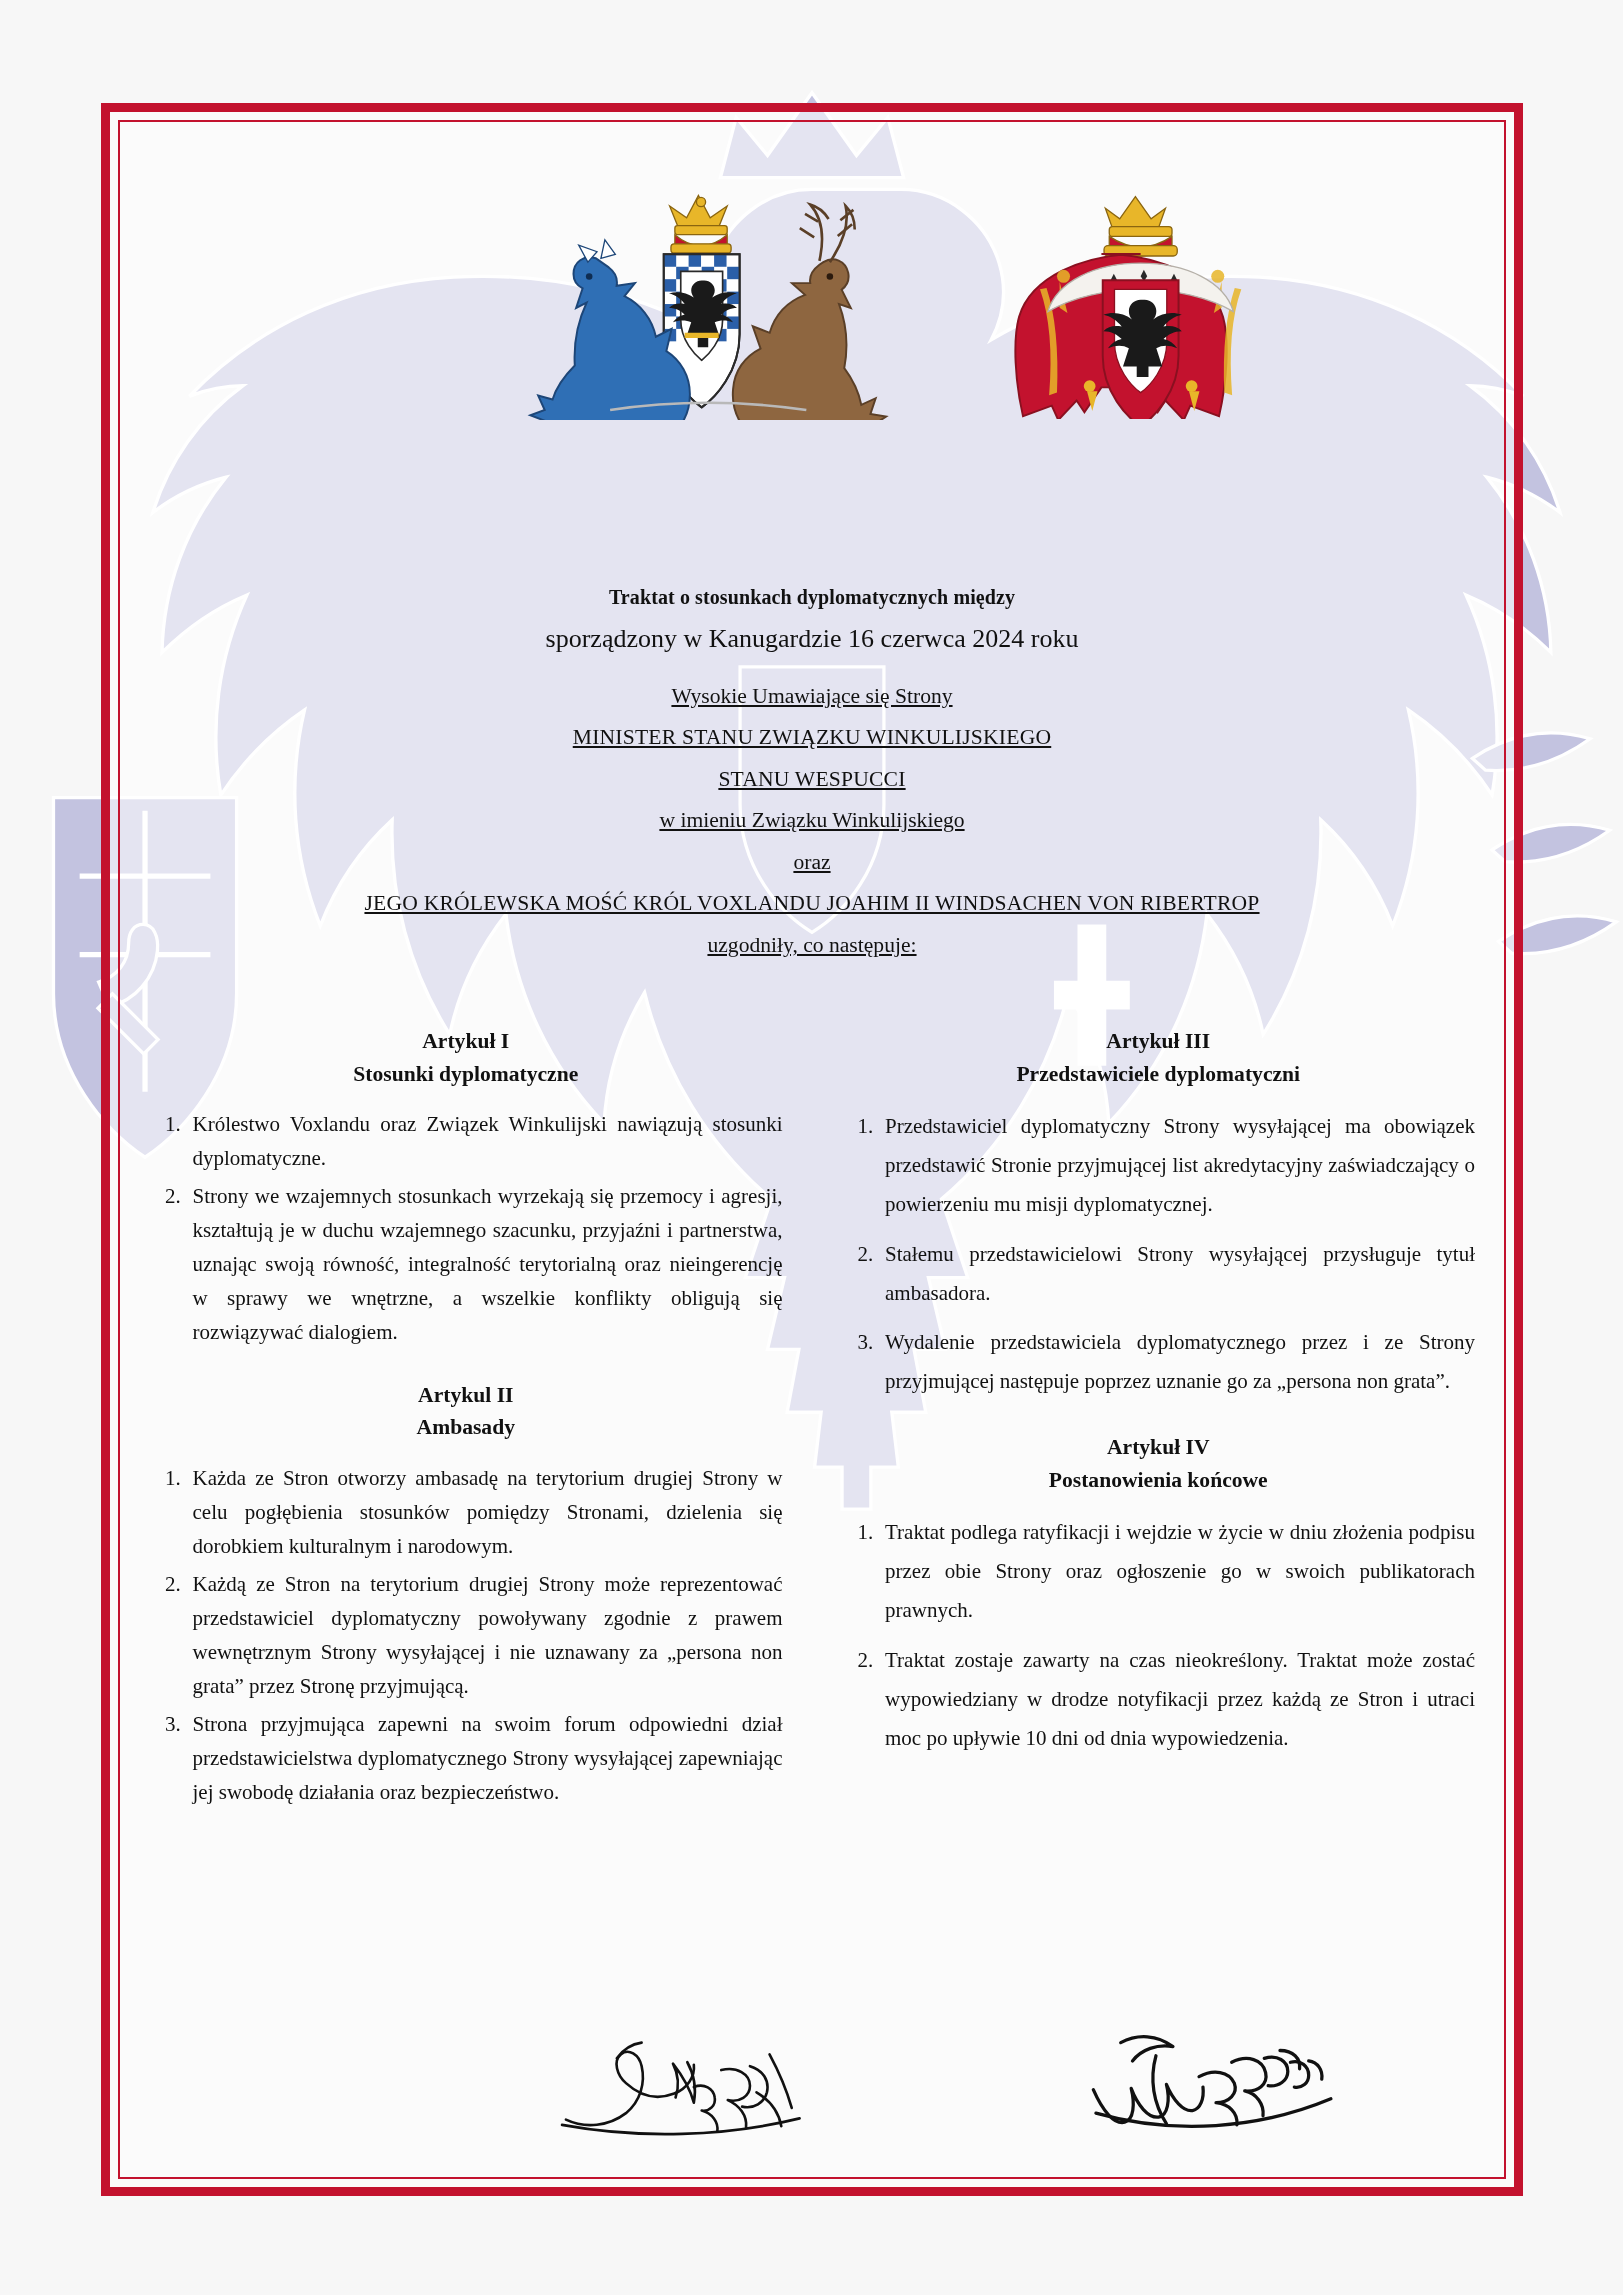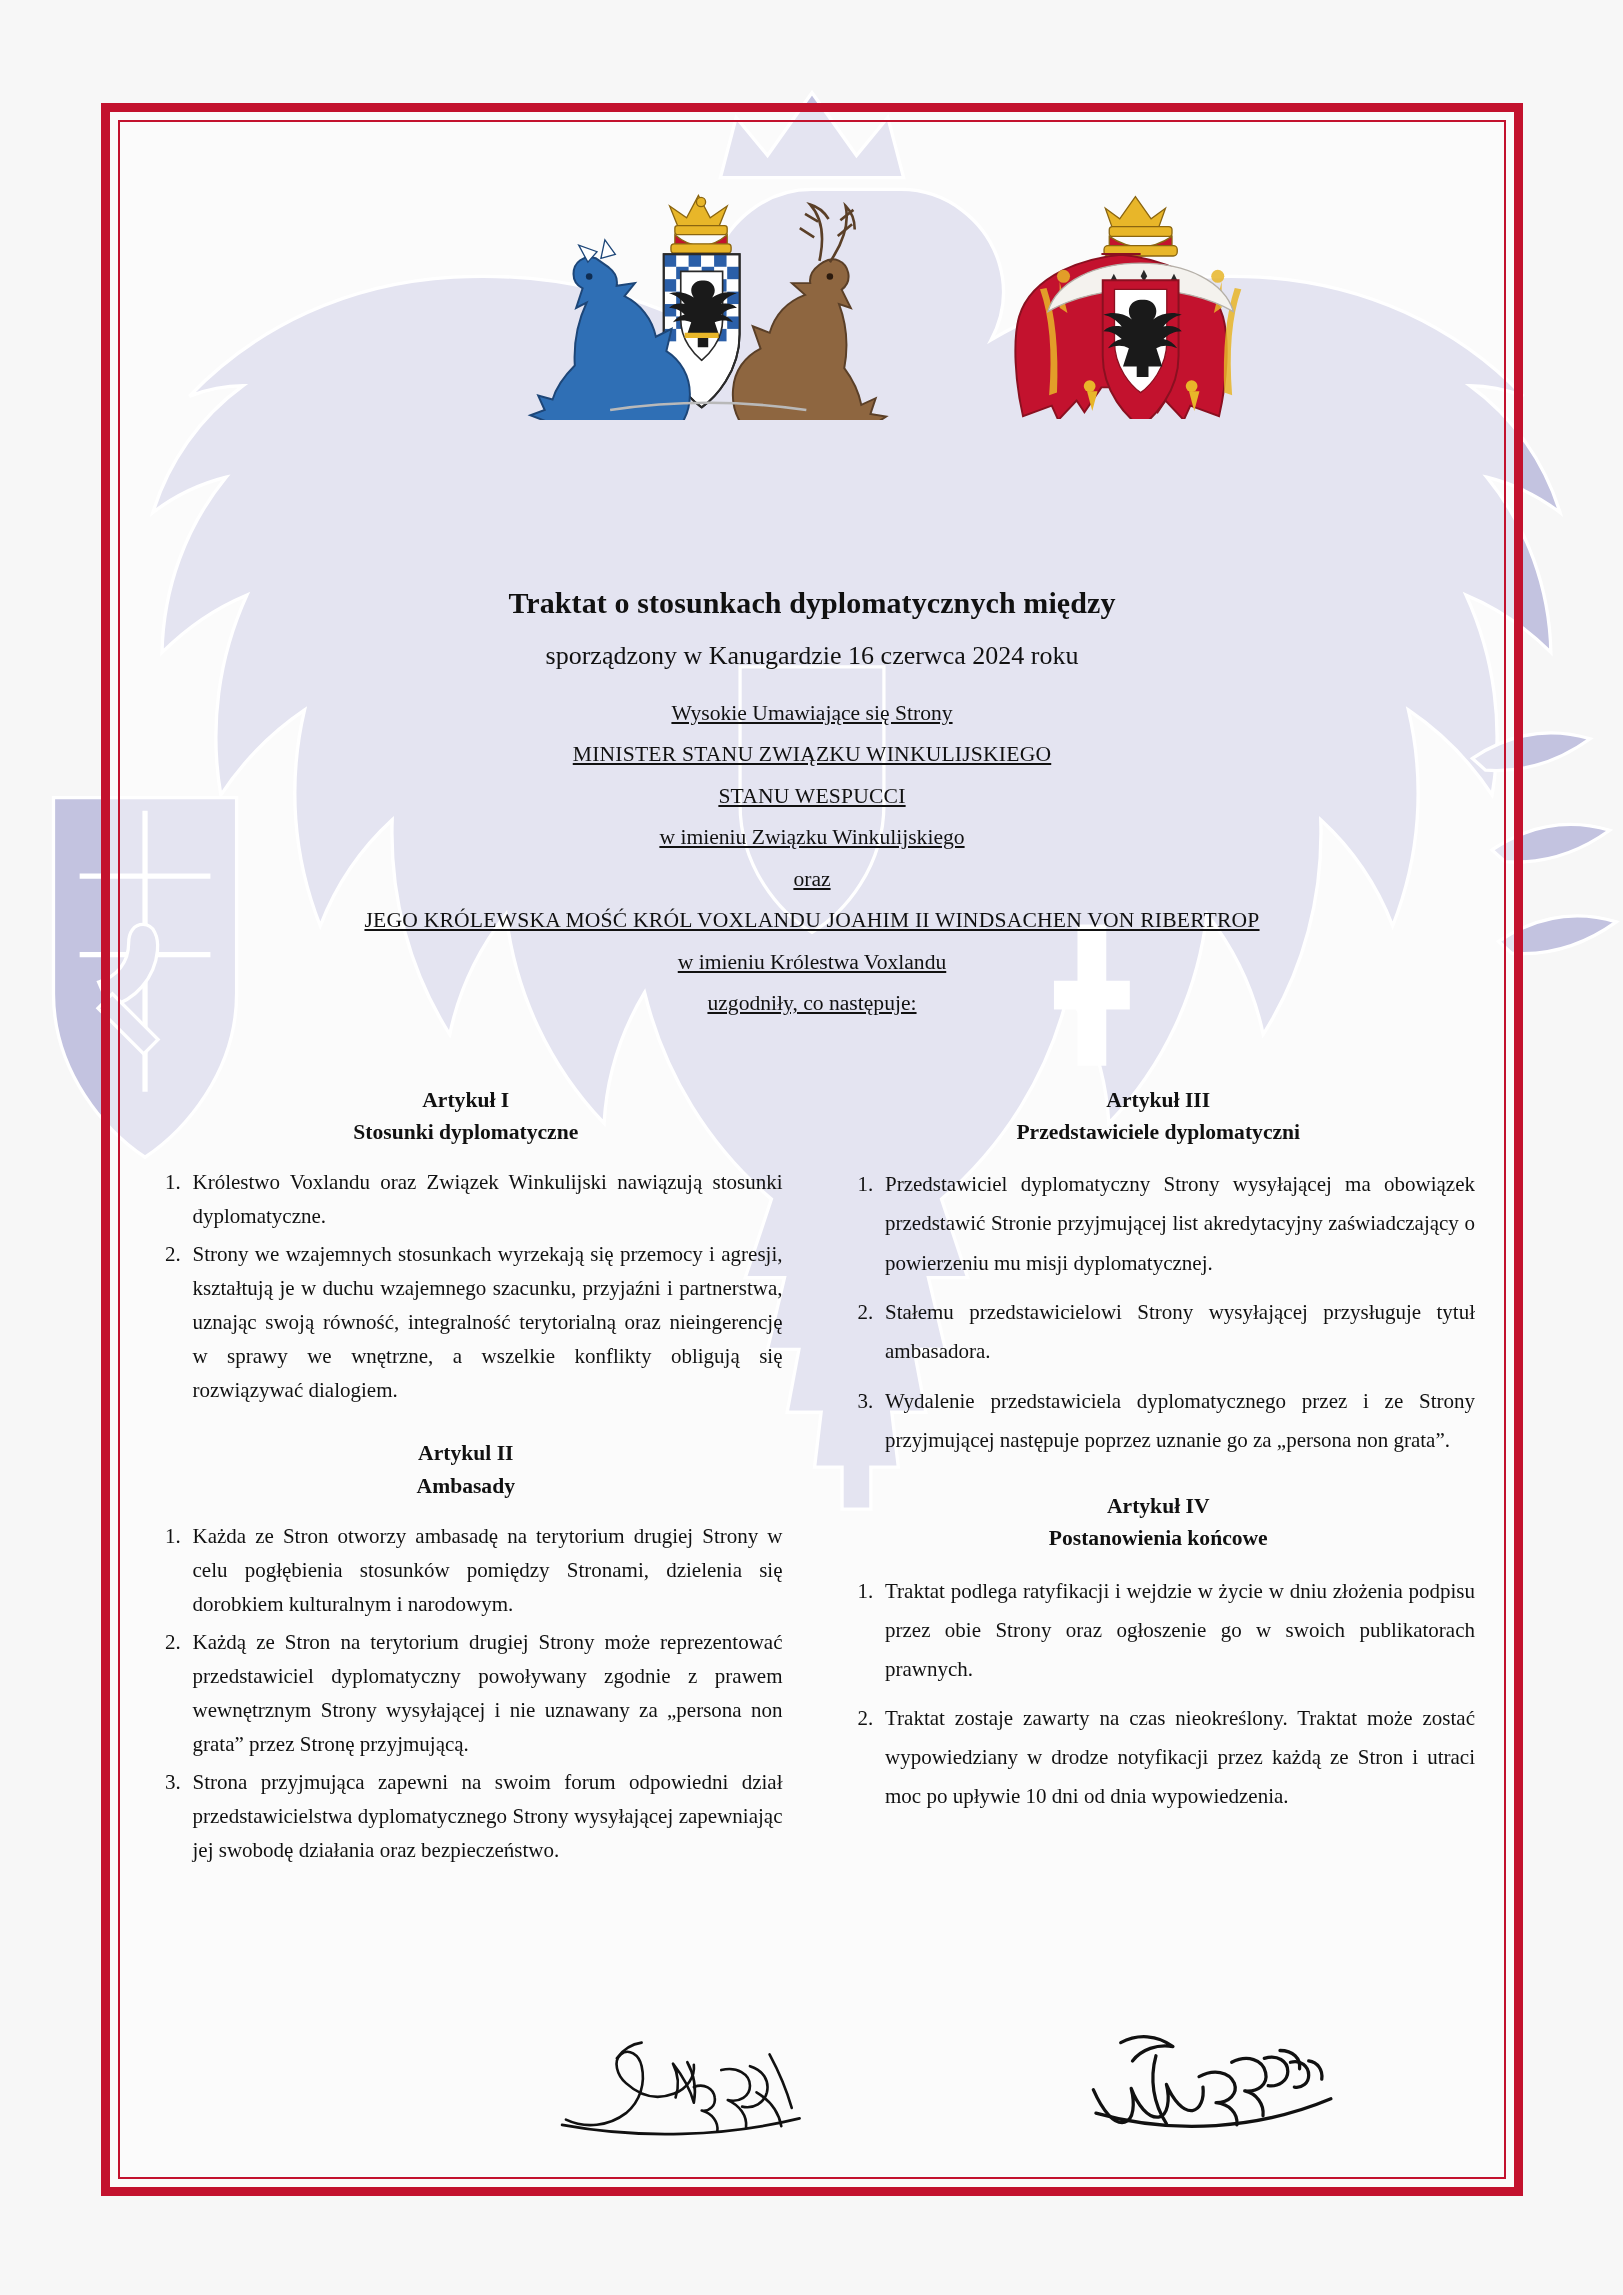--- a/index.html
+++ b/index.html
@@ -82,24 +82,24 @@
     width: 268px;
     height: 229px;
   }
 
   
   .titleblock {
     text-align: center;
     margin-top: 190px;
   }
   .title-line1 {
-    font-size: 30px;
+    font-size: 20px;
     font-weight: bold;
     letter-spacing: 0.1px;
-    margin-bottom: 21px;
+    margin-bottom: 15px;
   }
   .title-line2 {
     font-size: 35px;
     font-weight: bold;
     margin-bottom: 9.2px;
   }
   .title-line3 {
     font-size: 26px;
     font-weight: normal;
     margin-bottom: 22px;
@@ -371,21 +371,20 @@
     <div class="title-line3">sporządzony w Kanugardzie  16 czerwca 2024 roku</div>
   </div>
 
   <div class="preamble">
     <div>Wysokie Umawiające się Strony</div>
     <div class="caps">MINISTER STANU ZWIĄZKU WINKULIJSKIEGO</div>
     <div class="caps">STANU WESPUCCI</div>
     <div>w imieniu Związku Winkulijskiego</div>
     <div>oraz</div>
     <div class="caps">JEGO KRÓLEWSKA MOŚĆ KRÓL VOXLANDU JOAHIM II WINDSACHEN VON RIBERTROP</div>
-    <div>w imieniu Królestwa Voxlandu</div>
     <div>uzgodniły, co następuje:</div>
   </div>
 
   <div class="columns">
 
     <div class="col col-left">
 
       <div class="article-head">
         <span>Artykuł I</span>
         <span class="sub">Stosunki dyplomatyczne</span>

